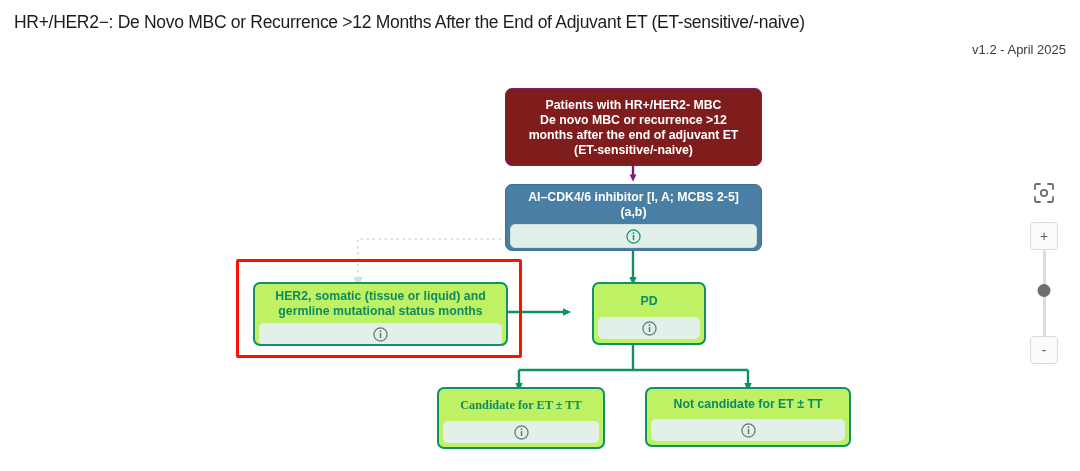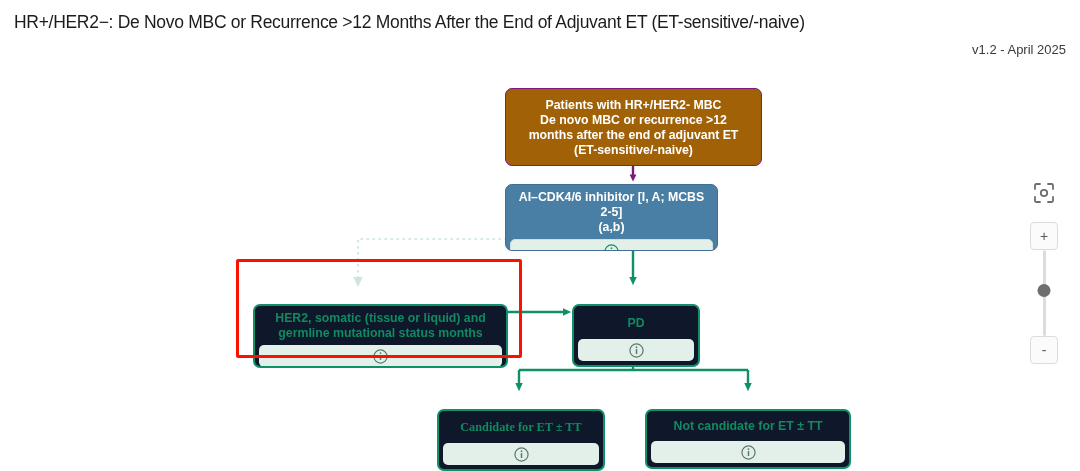--- a/index.html
+++ b/index.html
@@ -83,21 +83,21 @@
     height: 22px;
   }
   .info-icon {
     width: 15px;
     height: 15px;
     display: block;
   }
 
   
   .node.purple {
-    background: #a16207;
+    background: #7f1d1d;
     border: 1px solid #7d1a78;
   }
   .node.purple .node-title {
     color: #ffffff;
     font-size: 12.3px;
   }
 
   
   .node.blue {
     background: #4a7fa5;
@@ -106,23 +106,22 @@
   .node.blue .node-title {
     color: #ffffff;
     font-size: 12.3px;
   }
   .node.blue .info-strip {
     border: 1px solid #cfe0d8;
   }
 
   
   .node.green {
-    background: #0f172a;
+    background: #bef264;
     border: 2px solid #0f9068;
-    margin-top: 22px;
   }
   .node.green .node-title {
     color: #0f8a61;
     font-size: 12.3px;
   }
 
   
   #selection-highlight {
     position: absolute;
     box-sizing: border-box;
@@ -224,21 +223,21 @@
     <div class="node-title">
       <span>
         <span>Patients with HR+/HER2- MBC</span><br>
         <span>De novo MBC or recurrence &gt;12</span><br>
         <span>months after the end of adjuvant ET</span><br>
         <span>(ET-sensitive/-naive)</span>
       </span>
     </div>
   </div>
 
-  <div class="node blue" style="left:505px; top:110px; width:213px; height:67px;">
+  <div class="node blue" style="left:505px; top:110px; width:257px; height:67px;">
     <div class="node-title">
       <span>
         <span>AI–CDK4/6 inhibitor [I, A; MCBS 2-5]</span><br>
         <span>(a,b)</span>
       </span>
     </div>
     <div class="info-strip">
       <svg class="info-icon" viewBox="0 0 16 16">
         <circle cx="8" cy="8" r="7" fill="none" stroke="#0f9068" stroke-width="1.3"></circle>
         <circle cx="8" cy="4.4" r="0.95" fill="#0f9068"></circle>
@@ -258,21 +257,21 @@
       <svg class="info-icon" viewBox="0 0 16 16">
         <circle cx="8" cy="8" r="7" fill="none" stroke="#5a7a6e" stroke-width="1.3"></circle>
         <circle cx="8" cy="4.4" r="0.95" fill="#5a7a6e"></circle>
         <rect x="7.2" y="6.4" width="1.6" height="5.4" rx="0.6" fill="#5a7a6e"></rect>
       </svg>
     </div>
   </div>
 
   <div id="selection-highlight" style="left:236px; top:185px; width:286px; height:99px;"></div>
 
-  <div class="node green" style="left:572px; top:208px; width:128px; height:63px;">
+  <div class="node green" style="left:592px; top:208px; width:114px; height:63px;">
     <div class="node-title">
       <span>PD</span>
     </div>
     <div class="info-strip">
       <svg class="info-icon" viewBox="0 0 16 16">
         <circle cx="8" cy="8" r="7" fill="none" stroke="#5a7a6e" stroke-width="1.3"></circle>
         <circle cx="8" cy="4.4" r="0.95" fill="#5a7a6e"></circle>
         <rect x="7.2" y="6.4" width="1.6" height="5.4" rx="0.6" fill="#5a7a6e"></rect>
       </svg>
     </div>

